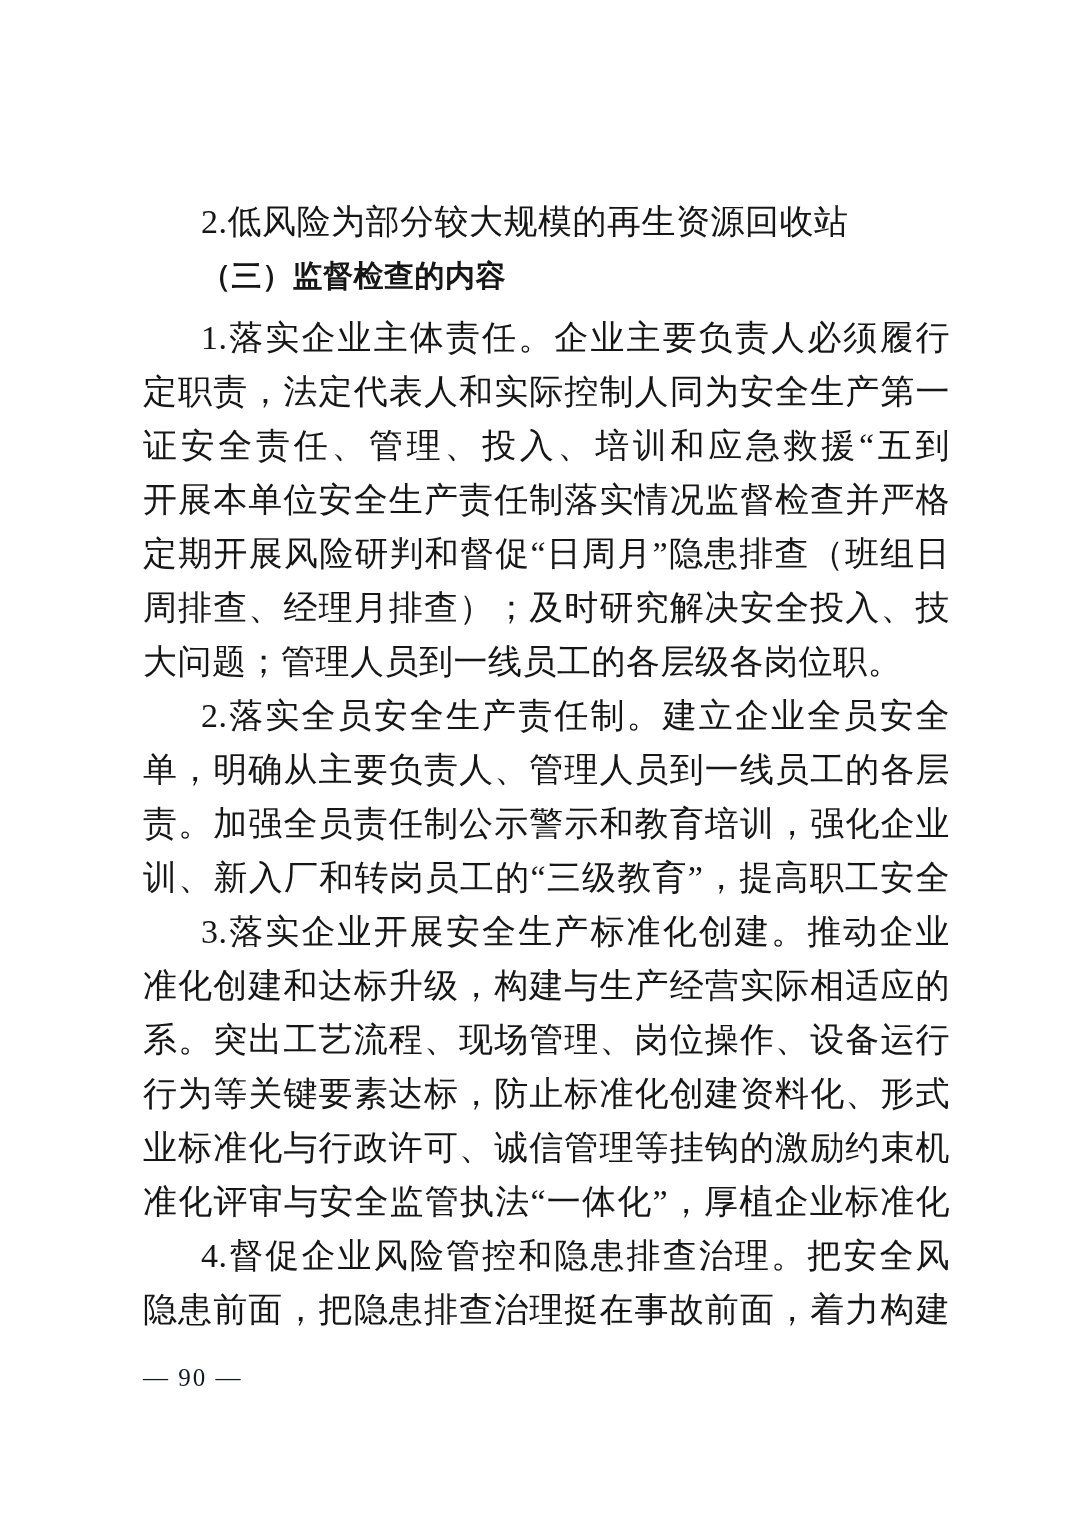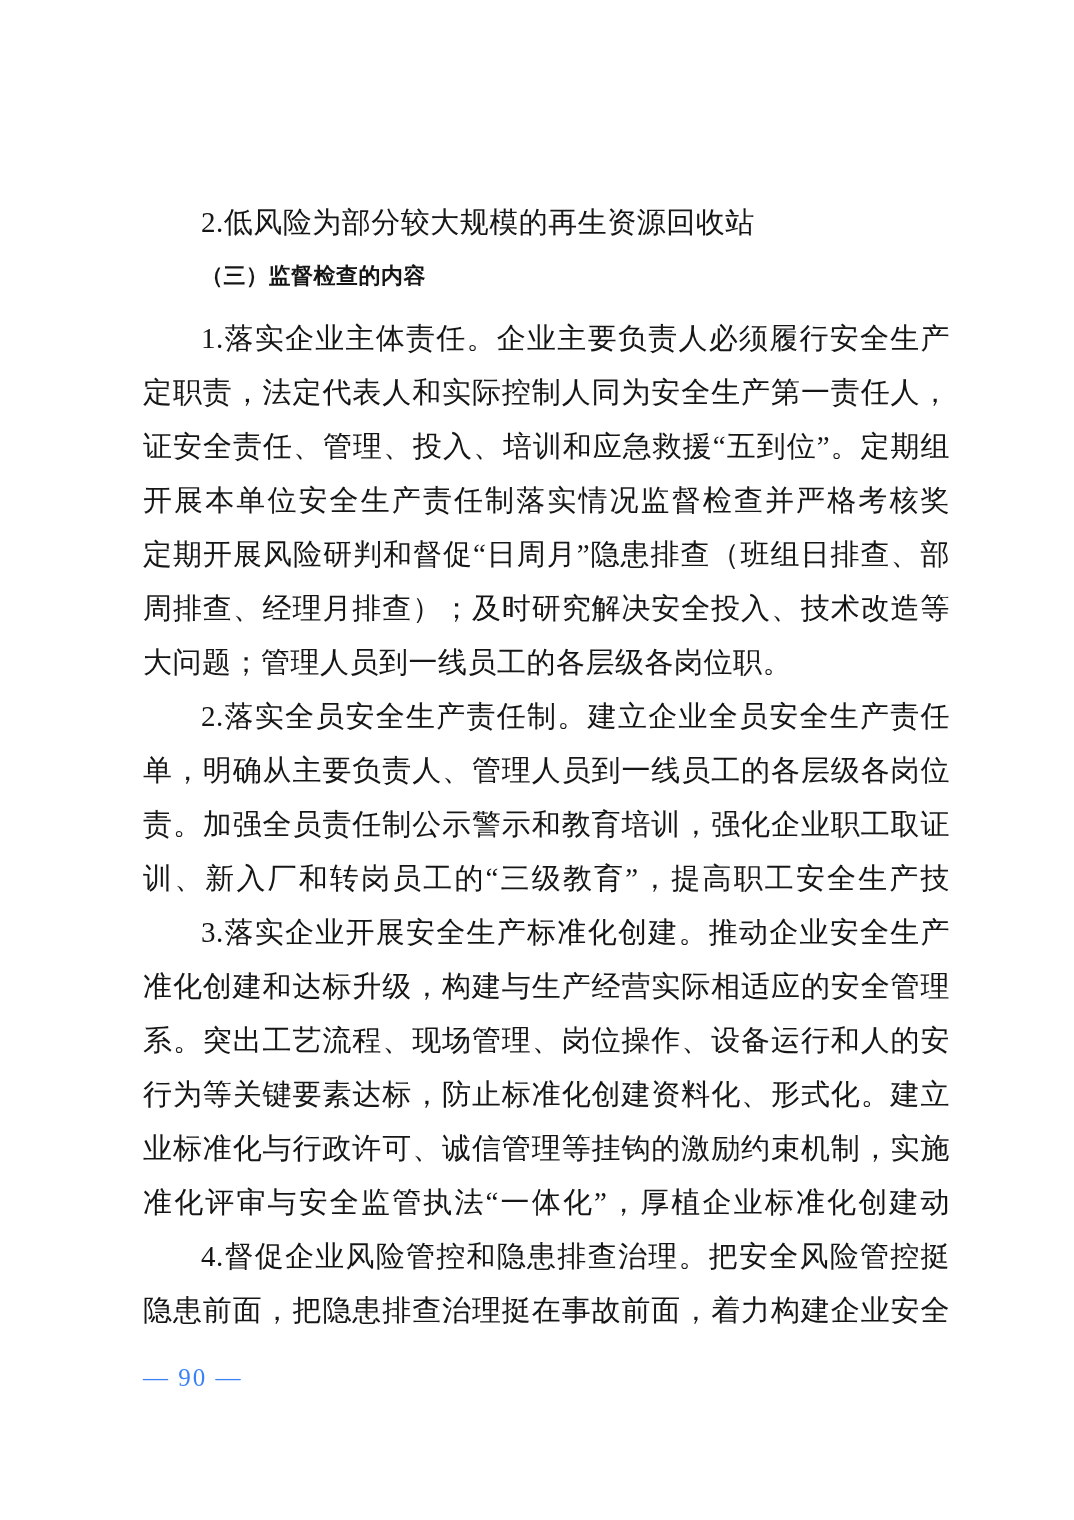--- a/index.html
+++ b/index.html
@@ -14,45 +14,45 @@
   }
   .text-block {
     position: absolute;
     left: 143px;
     top: 195px;
     width: 807px;
   }
   .line {
     height: 54px;
     line-height: 54px;
-    font-size: 29px;
+    font-size: 34px;
     overflow: hidden;
     white-space: normal;
     letter-spacing: 0.5px;
   }
   .indent { text-indent: 58px; }
   .just {
     text-align: justify;
     text-align-last: justify;
     text-justify: inter-character;
   }
   .heading {
     font-weight: 700;
-    font-size: 22px;
+    font-size: 30px;
     margin-bottom: 8px;
   }
   .footer {
     position: absolute;
     left: 143px;
     top: 1358px;
     height: 40px;
     line-height: 40px;
     font-size: 25px;
     letter-spacing: 2px;
-    color: #3b82f6;
+    color: #0f172a;
   }
 </style>
 </head>
 <body>
 
 <div class="page">
   <div class="text-block">
 
     <div class="line indent">2.低风险为部分较大规模的再生资源回收站</div>
 

